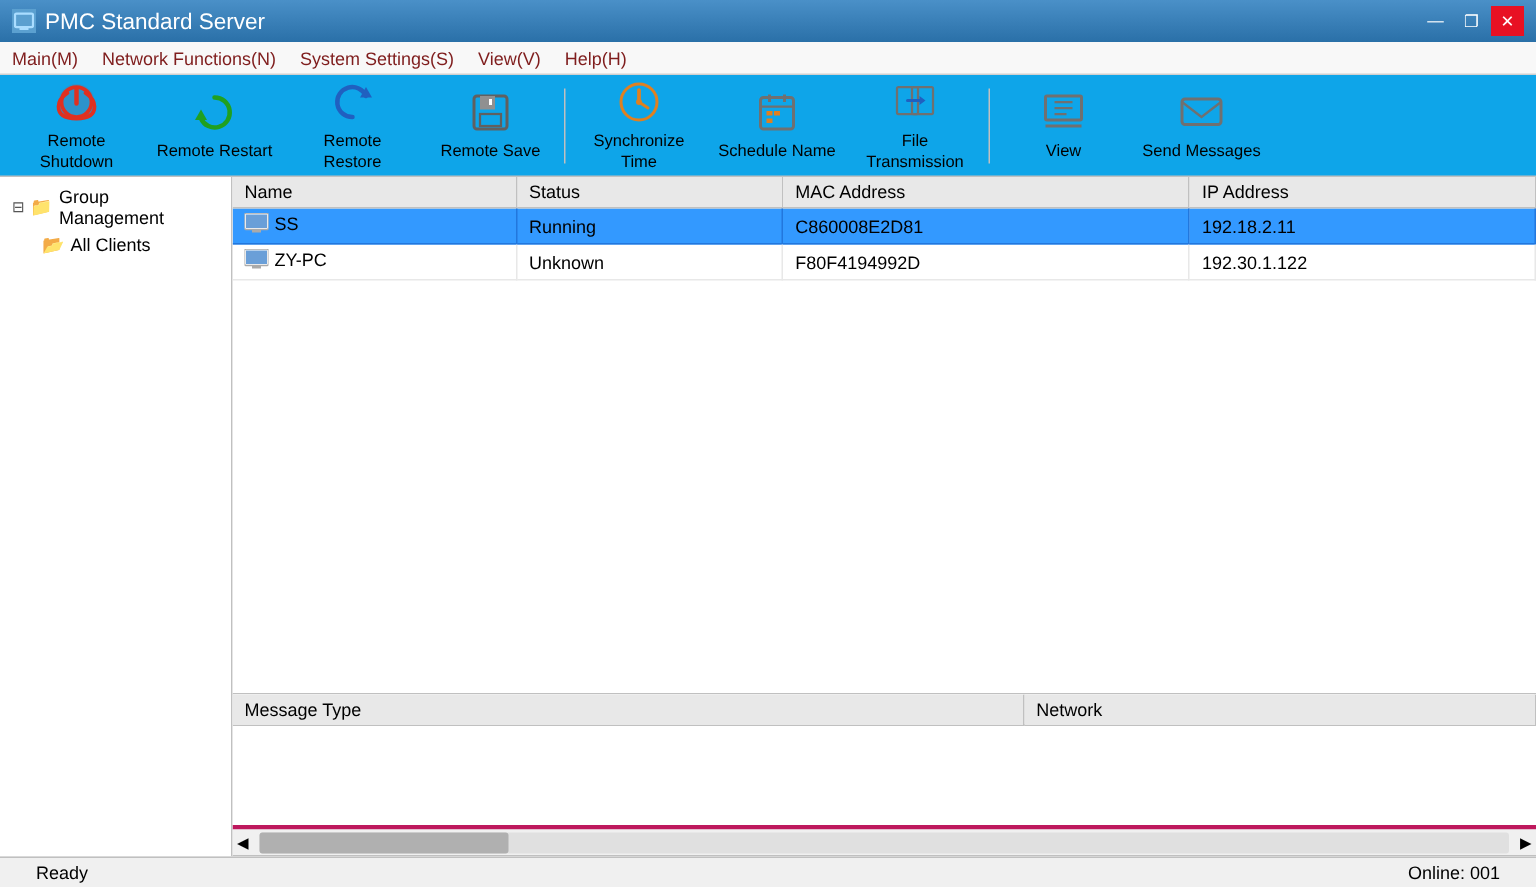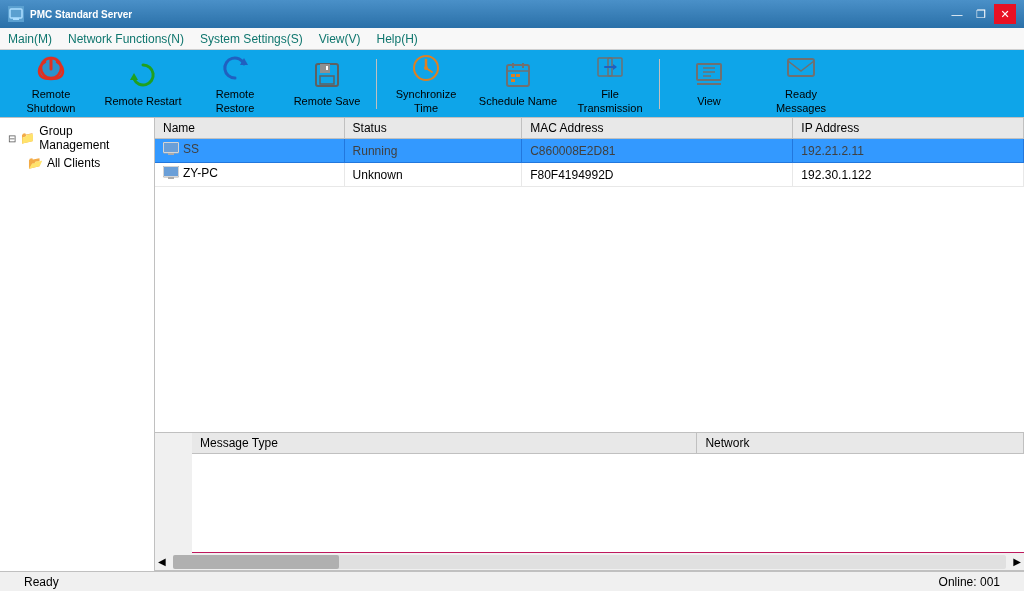--- a/index.html
+++ b/index.html
@@ -33,22 +33,22 @@
     .title-bar-icon {
       width: 16px;
       height: 16px;
       background: #5ba0d0;
       display: flex;
       align-items: center;
       justify-content: center;
       font-size: 10px;
     }
     .title-bar-text {
-      font-size: 10px;
-      font-weight: bold;
+      font-size: 15px;
+      font-weight: normal;
     }
     .title-bar-controls {
       display: flex;
       gap: 2px;
     }
     .title-btn {
       width: 22px;
       height: 20px;
       display: flex;
       align-items: center;
@@ -67,21 +67,21 @@
       height: 22px;
       display: flex;
       align-items: center;
       border-bottom: 1px solid #d0d0d0;
       flex-shrink: 0;
     }
     .menu-item {
       padding: 2px 8px;
       cursor: pointer;
       font-size: 12px;
-      color: #0f766e;
+      color: #7f1d1d;
       height: 100%;
       display: flex;
       align-items: center;
     }
 
     
     .toolbar {
       background: #0ea5e9;
       border-bottom: 1px solid #c0c0c0;
       display: flex;
@@ -187,43 +187,42 @@
       position: sticky;
       top: 0;
     }
     .data-table tbody td {
       padding: 3px 8px;
       border-bottom: 1px solid #e8e8e8;
       border-right: 1px solid #e8e8e8;
     }
     .data-table tbody tr.selected {
       background: #3399ff;
-      color: #404040;
+      color: #000000;
     }
     .data-table tbody tr.selected td {
       border-color: #2277dd;
     }
     .row-icon {
       display: inline-flex;
       align-items: center;
       gap: 4px;
     }
     .pc-icon {
       width: 16px;
       height: 14px;
       display: inline-block;
     }
 
     
     .message-panel {
-      height: 120px;
+      height: 90px;
       background: white;
-      border-bottom: 1px solid #be185d;
+      border-bottom: 3px solid #be185d;
       overflow: auto;
-      margin-left: 37px;
     }
     .message-table {
       width: 100%;
       border-collapse: collapse;
       font-size: 12px;
     }
     .message-table thead th {
       background: #e8e8e8;
       border-bottom: 1px solid #c0c0c0;
       border-right: 1px solid #c0c0c0;
@@ -403,21 +402,21 @@
     <span class="toolbar-label">View</span>
   </button>
 
   <button class="toolbar-btn">
     <div class="toolbar-icon">
       <svg width="32" height="32" viewBox="0 0 32 32">
         <rect x="3" y="7" width="26" height="17" rx="2" fill="none" stroke="#707070" stroke-width="2"></rect>
         <polyline points="3,9 16,19 29,9" fill="none" stroke="#707070" stroke-width="1.5"></polyline>
       </svg>
     </div>
-    <span class="toolbar-label">Ready Messages</span>
+    <span class="toolbar-label">Send Messages</span>
   </button>
 
 </div>
 
 <div class="main-content">
 
   <div class="sidebar">
     <div class="tree-item">
       <span class="tree-expand">⊟</span>
       <span style="color:#e0a020;">📁</span>
@@ -448,21 +447,21 @@
                 <svg class="pc-icon" viewBox="0 0 16 14" fill="none">
                   <rect x="0" y="0" width="16" height="11" rx="1" fill="white" stroke="#aaaaaa" stroke-width="1"></rect>
                   <rect x="5" y="11" width="6" height="2" fill="#aaaaaa"></rect>
                   <rect x="1" y="1" width="14" height="9" fill="#6a9fd8"></rect>
                 </svg>
                 SS
               </span>
             </td>
             <td>Running</td>
             <td>C860008E2D81</td>
-            <td>192.21.2.11</td>
+            <td>192.18.2.11</td>
           </tr>
           <tr>
             <td>
               <span class="row-icon">
                 <svg class="pc-icon" viewBox="0 0 16 14" fill="none">
                   <rect x="0" y="0" width="16" height="11" rx="1" fill="white" stroke="#aaaaaa" stroke-width="1"></rect>
                   <rect x="5" y="11" width="6" height="2" fill="#aaaaaa"></rect>
                   <rect x="1" y="1" width="14" height="9" fill="#6a9fd8"></rect>
                 </svg>
                 ZY-PC

